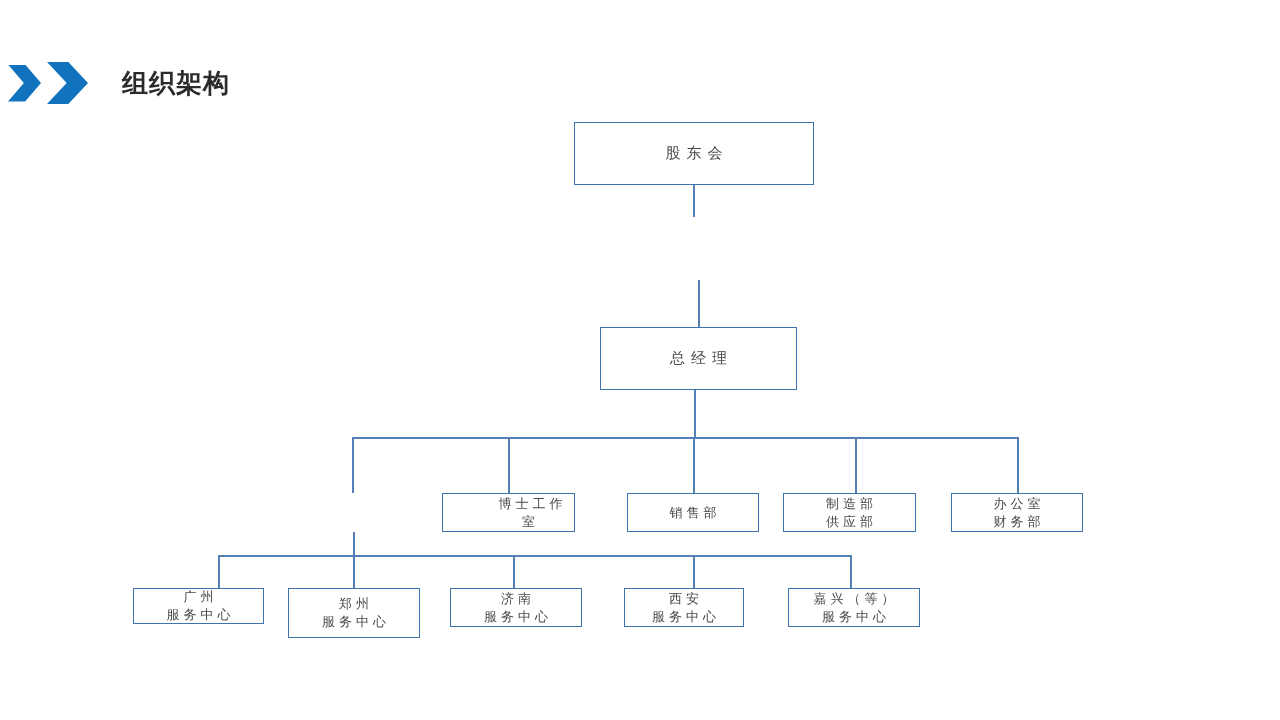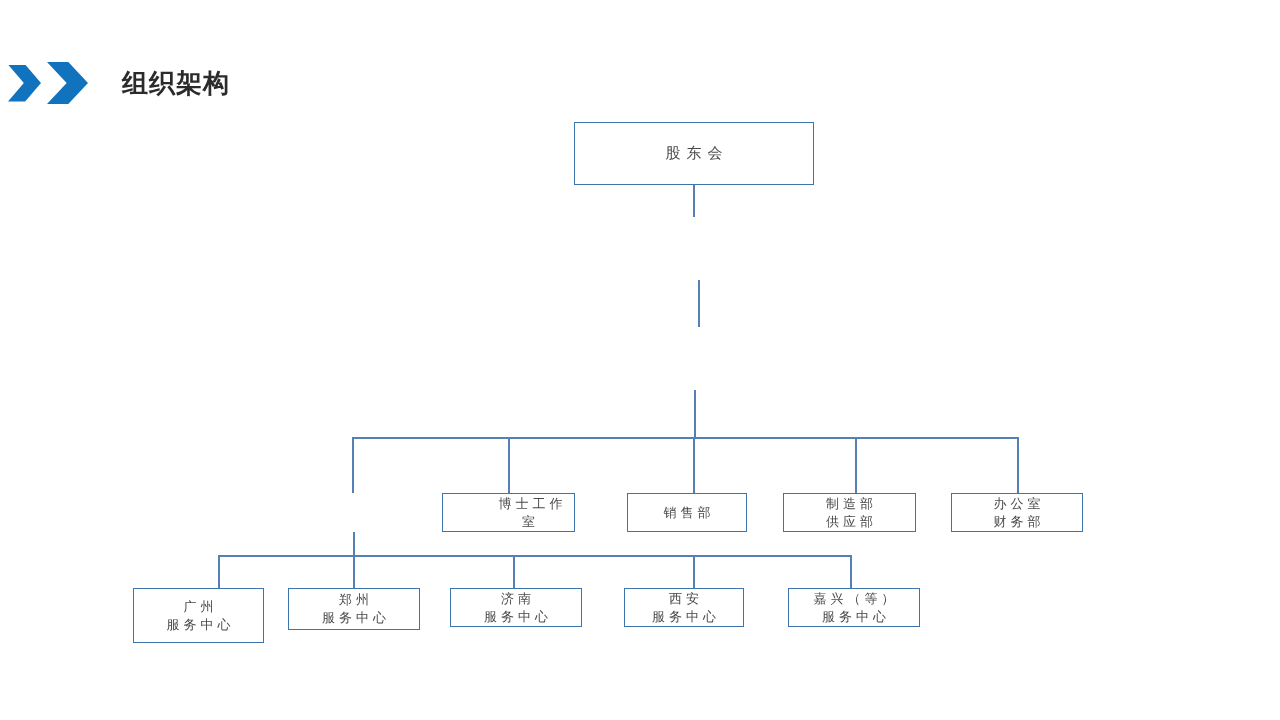--- a/index.html
+++ b/index.html
@@ -51,43 +51,46 @@
       <div class="chev chev2"></div>
     </div>
     <div class="page-title">组织架构</div>
   </div>
 
   <div class="node big" style="left:574px;top:122px;width:240px;height:63px;">
     <span>股东会</span>
   </div>
 
 
+  <div class="node big" style="left:600px;top:327px;width:197px;height:63px;">
+    <span>总经理</span>
+  </div>
 
   <div class="node small" style="left:442px;top:493px;width:133px;height:39px;padding-left:44px;">
     <span>博士工作室</span>
 
   </div>
-  <div class="node small" style="left:627px;top:493px;width:120px;height:39px;">
+  <div class="node small" style="left:627px;top:493px;width:132px;height:39px;">
     <span>销售部</span>
 
   </div>
   <div class="node small" style="left:951px;top:493px;width:132px;height:39px;">
     <span>办公室</span>
     <span>财务部</span>
   </div>
   <div class="node small" style="left:783px;top:493px;width:133px;height:39px;">
     <span>制造部</span>
     <span>供应部</span>
   </div>
 
-  <div class="node small" style="left:133px;top:588px;width:131px;height:55px;">
+  <div class="node small" style="left:133px;top:588px;width:131px;height:36px;">
     <span>广州</span>
     <span>服务中心</span>
   </div>
-  <div class="node small" style="left:288px;top:588px;width:132px;height:42px;">
+  <div class="node small" style="left:288px;top:588px;width:132px;height:50px;">
     <span>郑州</span>
     <span>服务中心</span>
   </div>
   <div class="node small" style="left:450px;top:588px;width:132px;height:39px;">
     <span>济南</span>
     <span>服务中心</span>
   </div>
   <div class="node small" style="left:624px;top:588px;width:120px;height:39px;">
     <span>西安</span>
     <span>服务中心</span>

